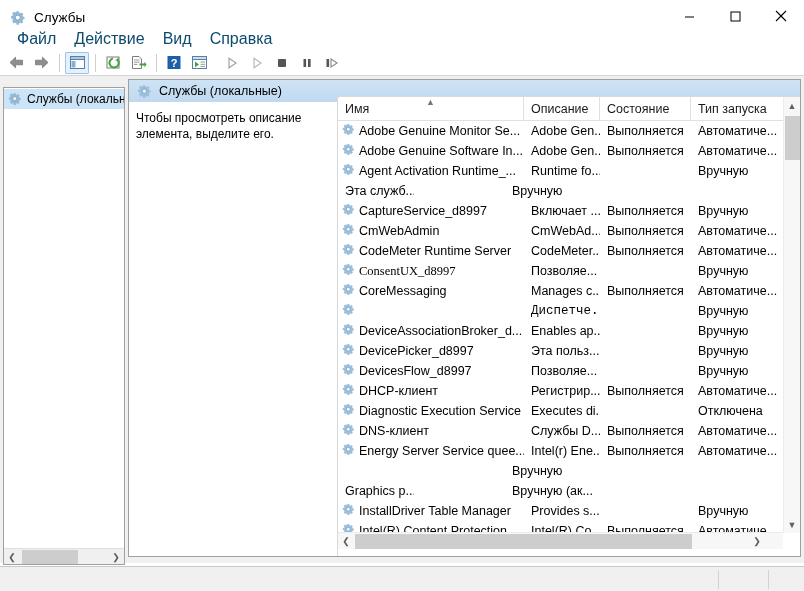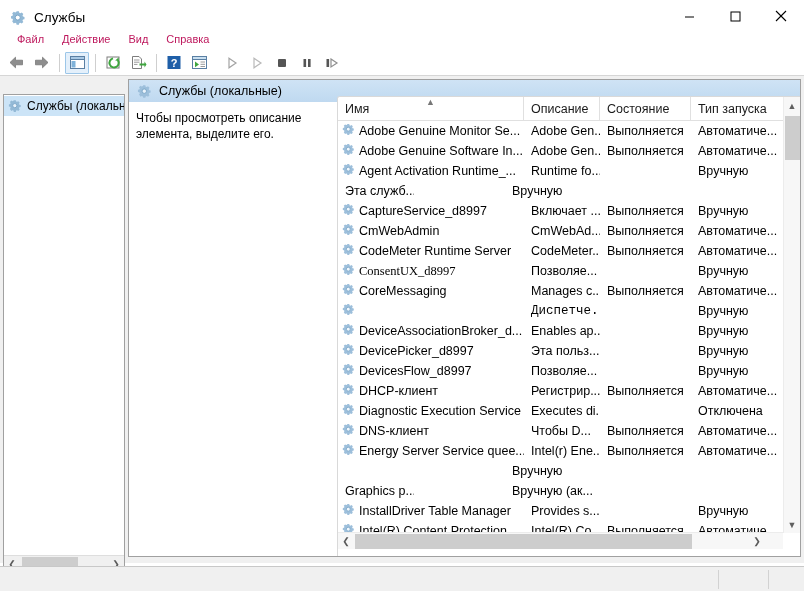--- a/index.html
+++ b/index.html
@@ -69,22 +69,22 @@
     position: absolute;
     left: 0; top: 28px;
     width: 804px; height: 22px;
     display: flex;
     align-items: center;
     padding-left: 8px;
     box-sizing: border-box;
     background: #ffffff;
   }
   .menu-item {
-    font-size: 11px;
-    color: #be185d;
+    font-size: 16px;
+    color: #0c4a6e;
     padding: 2px 9px;
     white-space: nowrap;
     line-height: 16px;
   }
 
   
   #toolbar {
     position: absolute;
     left: 0; top: 50px;
     width: 804px; height: 26px;
@@ -117,21 +117,21 @@
   #body-area {
     position: absolute;
     left: 0; top: 76px;
     width: 804px; height: 487px;
     background: #f0f0f0;
   }
 
   
   #tree-pane {
     position: absolute;
-    left: 3px; top: 18px;
+    left: 3px; top: 11px;
     width: 122px; height: 478px;
     background: #ffffff;
     border: 1px solid #a0a0a0;
     box-sizing: border-box;
     overflow: hidden;
   }
   #tree-node {
     position: absolute;
     left: 0; top: 1px;
     width: 120px; height: 20px;
@@ -710,21 +710,21 @@
               <div class="cell" style="width: 92px;">Отключена</div>
             </div>
             <div class="row">
               <div class="cell nm" style="width: 186px;">
                 <span><svg width="13" height="13" viewBox="0 0 16 16">
                     <path d="M6.6 1.3h2.3l.35 1.5 1.15.48 1.3-.82 1.63 1.63-.82 1.3.48 1.15 1.5.35v2.3l-1.5.35-.48 1.15.82 1.3-1.63 1.63-1.3-.82-1.15.48-.35 1.5H6.6l-.35-1.5-1.15-.48-1.3.82L2.17 11.3l.82-1.3-.48-1.15-1.5-.35v-2.3l1.5-.35.48-1.15-.82-1.3L3.8 1.77l1.3.82 1.15-.48z" fill="#9dbfdb"></path>
                     <circle cx="7.75" cy="7.6" r="2.4" fill="#f2f8fd" stroke="#7ba6c7" stroke-width="1"></circle>
                   </svg></span>
                 <span class="nm-lbl">DNS-клиент</span>
               </div>
-              <div class="cell" style="width: 76px;">Чтобы D...</div>
+              <div class="cell" style="width: 76px;">Службы D...</div>
               <div class="cell" style="width: 91px;">Выполняется</div>
               <div class="cell" style="width: 92px;">Автоматиче...</div>
             </div>
             <div class="row">
               <div class="cell nm" style="width: 186px;">
                 <span><svg width="13" height="13" viewBox="0 0 16 16">
                     <path d="M6.6 1.3h2.3l.35 1.5 1.15.48 1.3-.82 1.63 1.63-.82 1.3.48 1.15 1.5.35v2.3l-1.5.35-.48 1.15.82 1.3-1.63 1.63-1.3-.82-1.15.48-.35 1.5H6.6l-.35-1.5-1.15-.48-1.3.82L2.17 11.3l.82-1.3-.48-1.15-1.5-.35v-2.3l1.5-.35.48-1.15-.82-1.3L3.8 1.77l1.3.82 1.15-.48z" fill="#9dbfdb"></path>
                     <circle cx="7.75" cy="7.6" r="2.4" fill="#f2f8fd" stroke="#7ba6c7" stroke-width="1"></circle>
                   </svg></span>
                 <span class="nm-lbl">Energy Server Service quee...</span>

